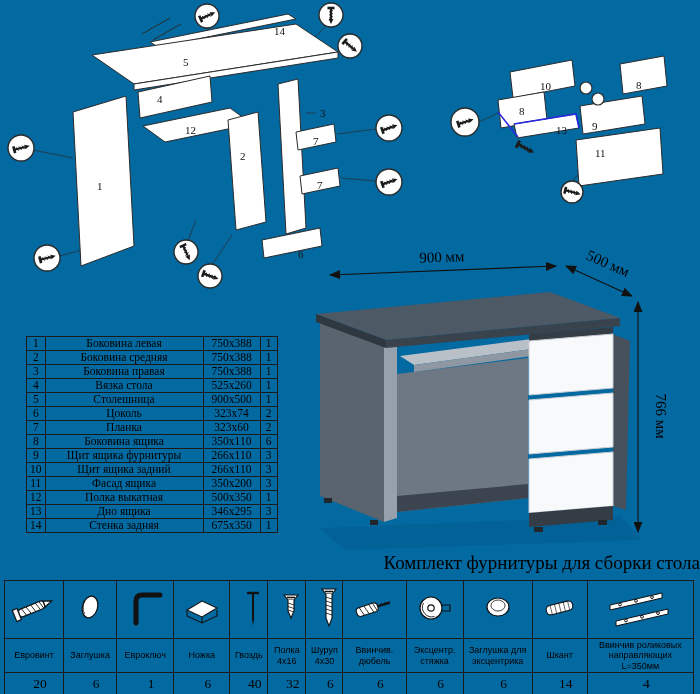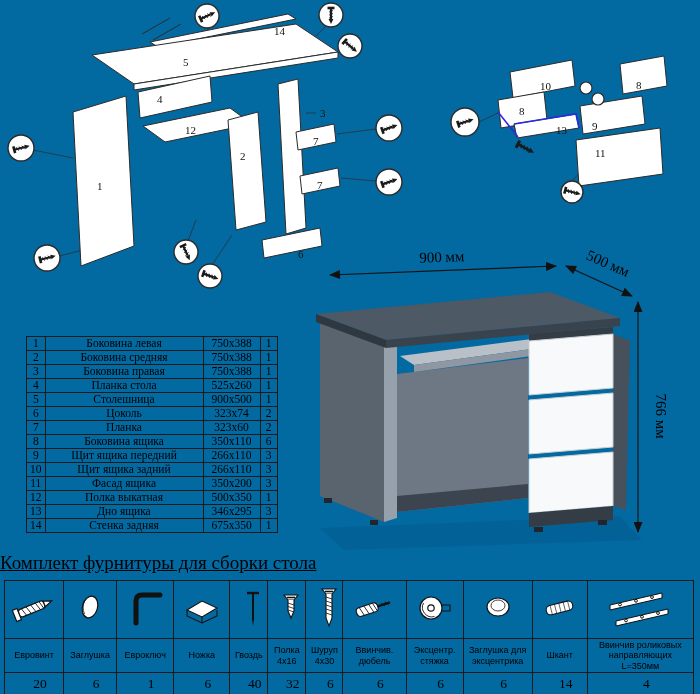--- a/index.html
+++ b/index.html
@@ -10,22 +10,22 @@
   .desk-figure{ position:absolute; left:300px; top:248px; }
   svg text { font-family:"Liberation Serif", serif; }
 
   table.parts { position:absolute; left:26px; top:336px; border-collapse:collapse; font-size:11.5px; color:#000; }
   table.parts td { border:1px solid #1a1a1a; padding:0 3px; height:14px; line-height:13px; white-space:nowrap; }
   .pc-num  { width:17px;  text-align:center; }
   .pc-name { width:158px; text-align:center; }
   .pc-size { width:57px;  text-align:center;margin-top:16px; }
   .pc-qty  { width:17px;  text-align:center; }
 
-  .hw-title { position:absolute; top:552px; left:0; width:700px; text-align:left;
-              font-size:19px; color:#000;text-decoration:underline; }
+  .hw-title { position:absolute; top:552px; left:0; width:700px; text-align:right;
+              font-size:19px; color:#000; }
 
   table.hw { position:absolute; left:4px; top:580px; width:690px; border-collapse:collapse; table-layout:fixed; }
   table.hw td { border:1px solid #1a1a1a; text-align:center; vertical-align:middle; overflow:hidden; }
   table.hw td.ic { height:58px; }
   table.hw td.lb { height:28px; font-family:"Liberation Sans", sans-serif; font-size:9px; line-height:1.15; padding:1px; }
   table.hw td.qt { height:22px; font-size:13.5px;padding-left:12px; }
 </style>
 </head>
 <body>
 
@@ -148,21 +148,21 @@
           <td class="pc-qty">1</td>
         </tr>
         <tr>
           <td class="pc-num">3</td>
           <td class="pc-name">Боковина правая</td>
           <td class="pc-size">750х388</td>
           <td class="pc-qty">1</td>
         </tr>
         <tr>
           <td class="pc-num">4</td>
-          <td class="pc-name">Планка стола</td>
+          <td class="pc-name">Вязка стола</td>
           <td class="pc-size">525х260</td>
           <td class="pc-qty">1</td>
         </tr>
         <tr>
           <td class="pc-num">5</td>
           <td class="pc-name">Столешница</td>
           <td class="pc-size">900х500</td>
           <td class="pc-qty">1</td>
         </tr>
         <tr>
@@ -178,21 +178,21 @@
           <td class="pc-qty">2</td>
         </tr>
         <tr>
           <td class="pc-num">8</td>
           <td class="pc-name">Боковина ящика</td>
           <td class="pc-size">350х110</td>
           <td class="pc-qty">6</td>
         </tr>
         <tr>
           <td class="pc-num">9</td>
-          <td class="pc-name">Щит ящика передний</td>
+          <td class="pc-name">Щит ящика фурнитуры</td>
           <td class="pc-size">266х110</td>
           <td class="pc-qty">3</td>
         </tr>
         <tr>
           <td class="pc-num">10</td>
           <td class="pc-name">Щит ящика задний</td>
           <td class="pc-size">266х110</td>
           <td class="pc-qty">3</td>
         </tr>
         <tr>

